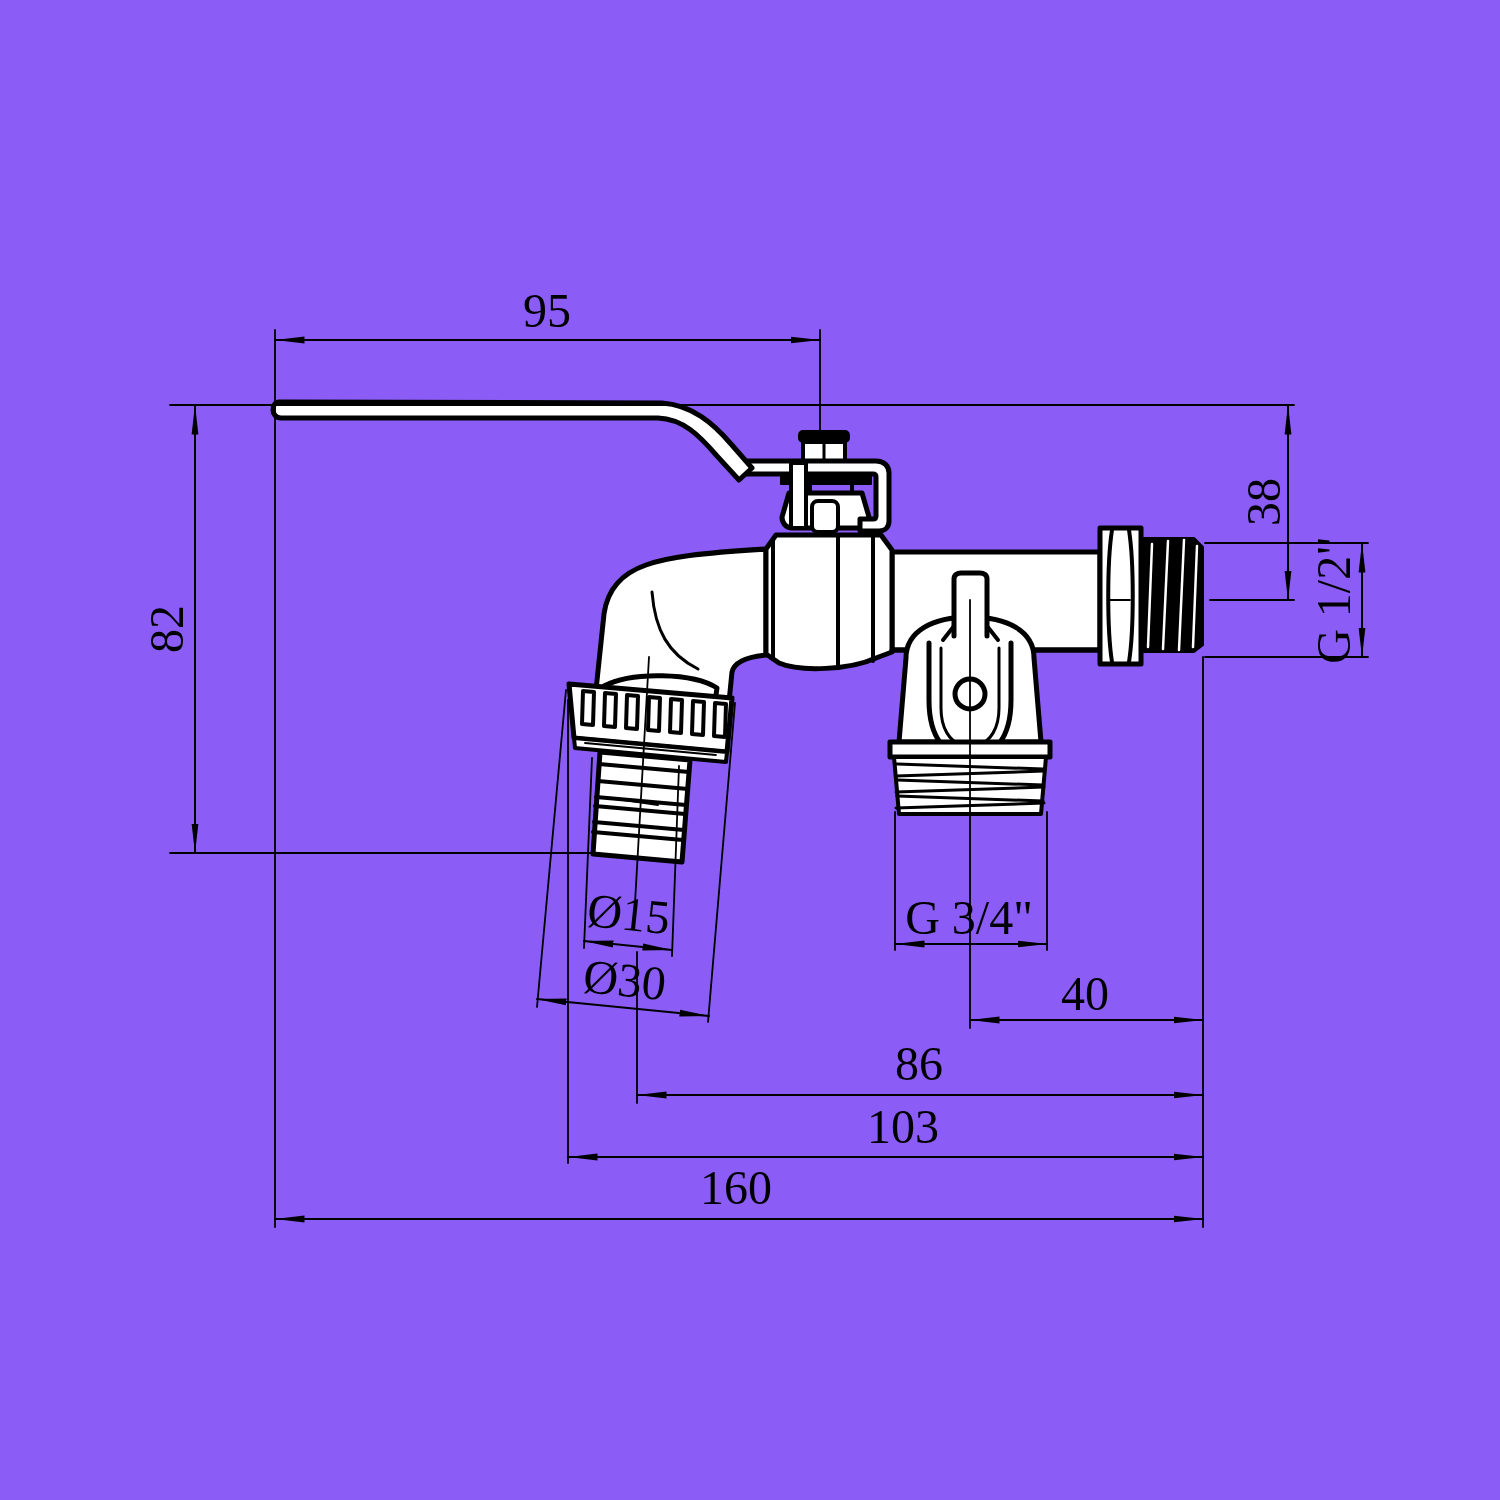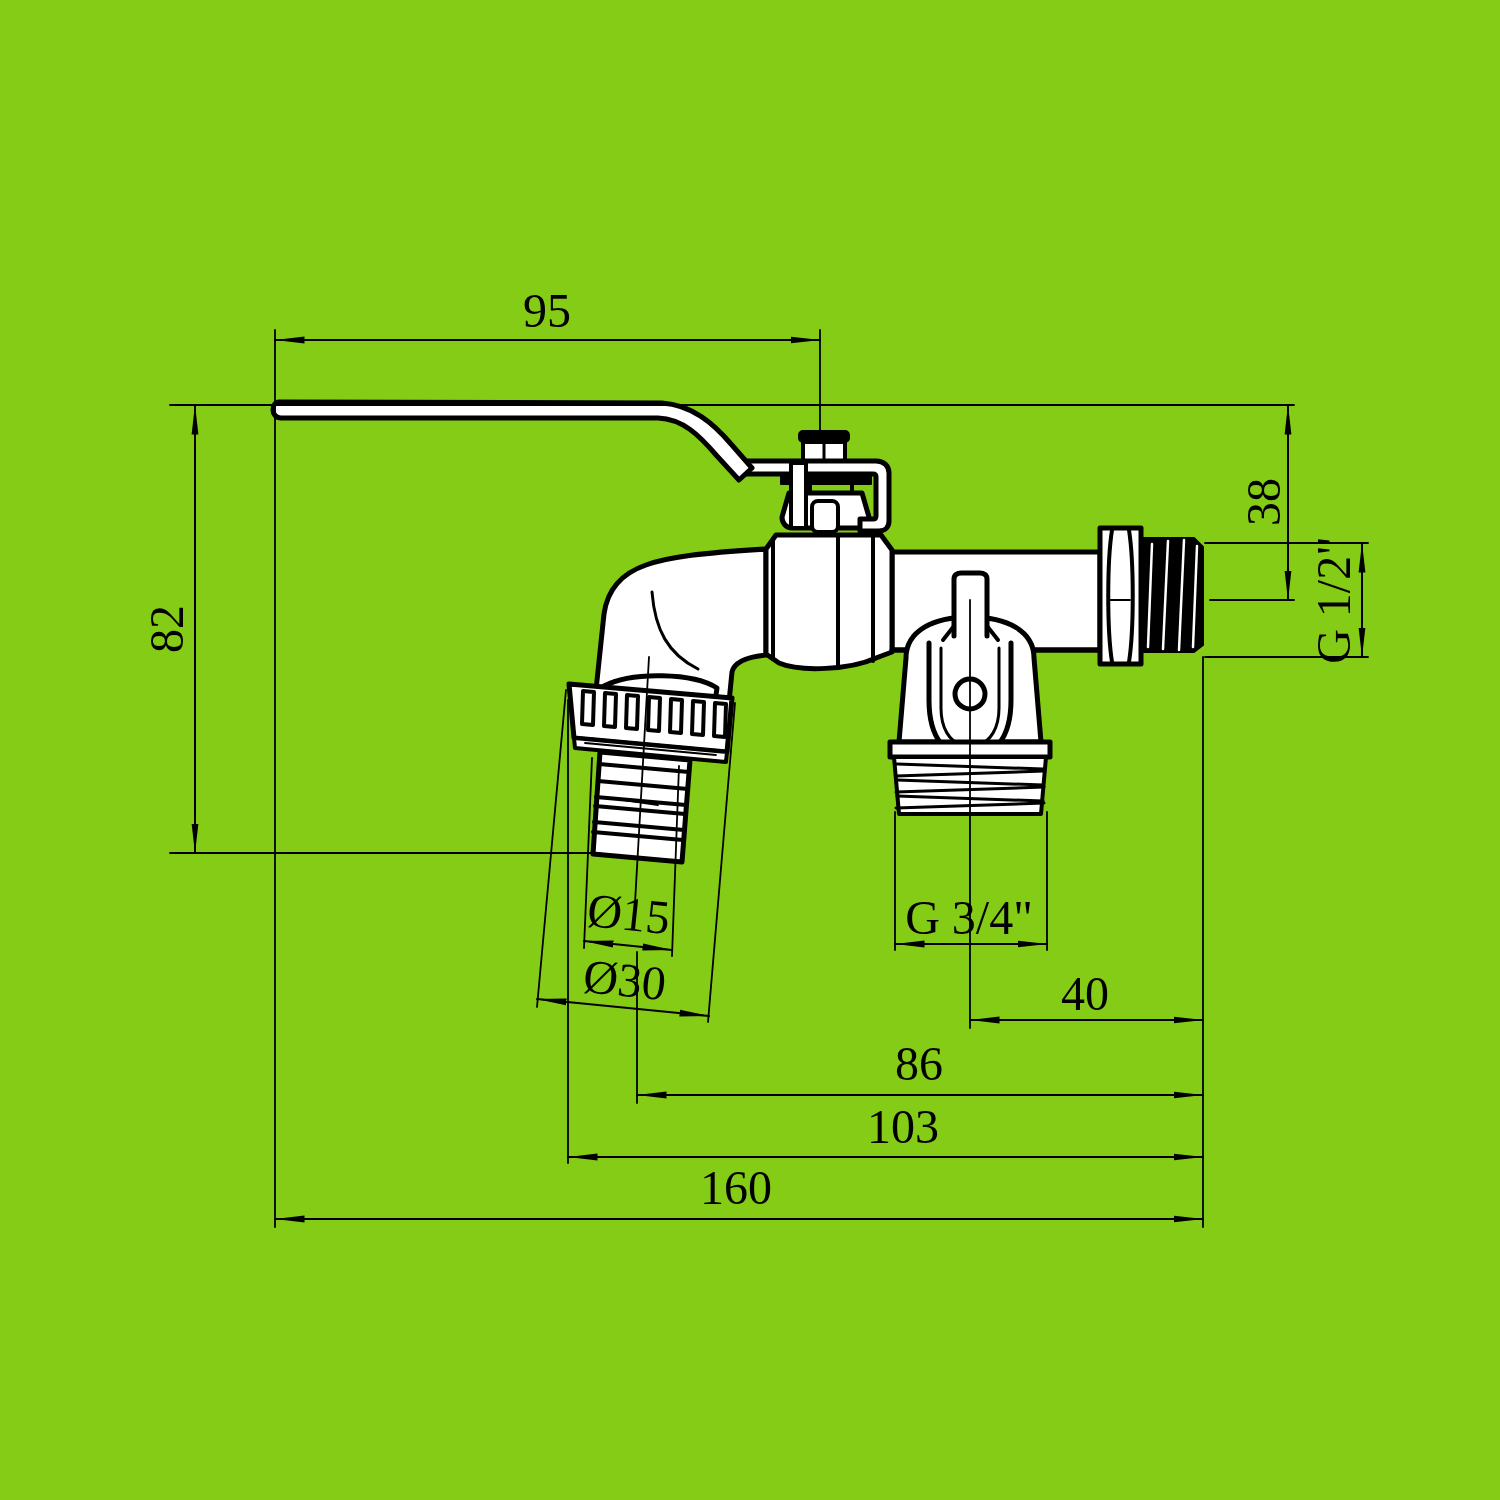--- a/index.html
+++ b/index.html
@@ -1,16 +1,16 @@
 <!DOCTYPE html>
 <html><head>
 <meta charset="utf-8">
 <style>
   html,body{margin:0;padding:0;background:#ffffff;}
-  .page{position:relative;width:1500px;height:1500px;background:#84cc16;overflow:hidden;}
+  .page{position:relative;width:1500px;height:1500px;background:#8b5cf6;overflow:hidden;}
   svg{position:absolute;left:0;top:0;}
   svg *{stroke-linecap:round;stroke-linejoin:round;}
   .o5{fill:#ffffff;stroke:#000000;stroke-width:5;}
   .o4{fill:#ffffff;stroke:#000000;stroke-width:4;}
   .ln5{fill:none;stroke:#000000;stroke-width:5;}
   .ln4{fill:none;stroke:#000000;stroke-width:4;}
   .ln3{fill:none;stroke:#000000;stroke-width:3;}
   .blk{fill:#000000;stroke:#000000;stroke-width:2;}
   .wht{fill:none;stroke:#ffffff;stroke-width:2.5;}
   .thin{fill:none;stroke:#000000;stroke-width:1.8;}

